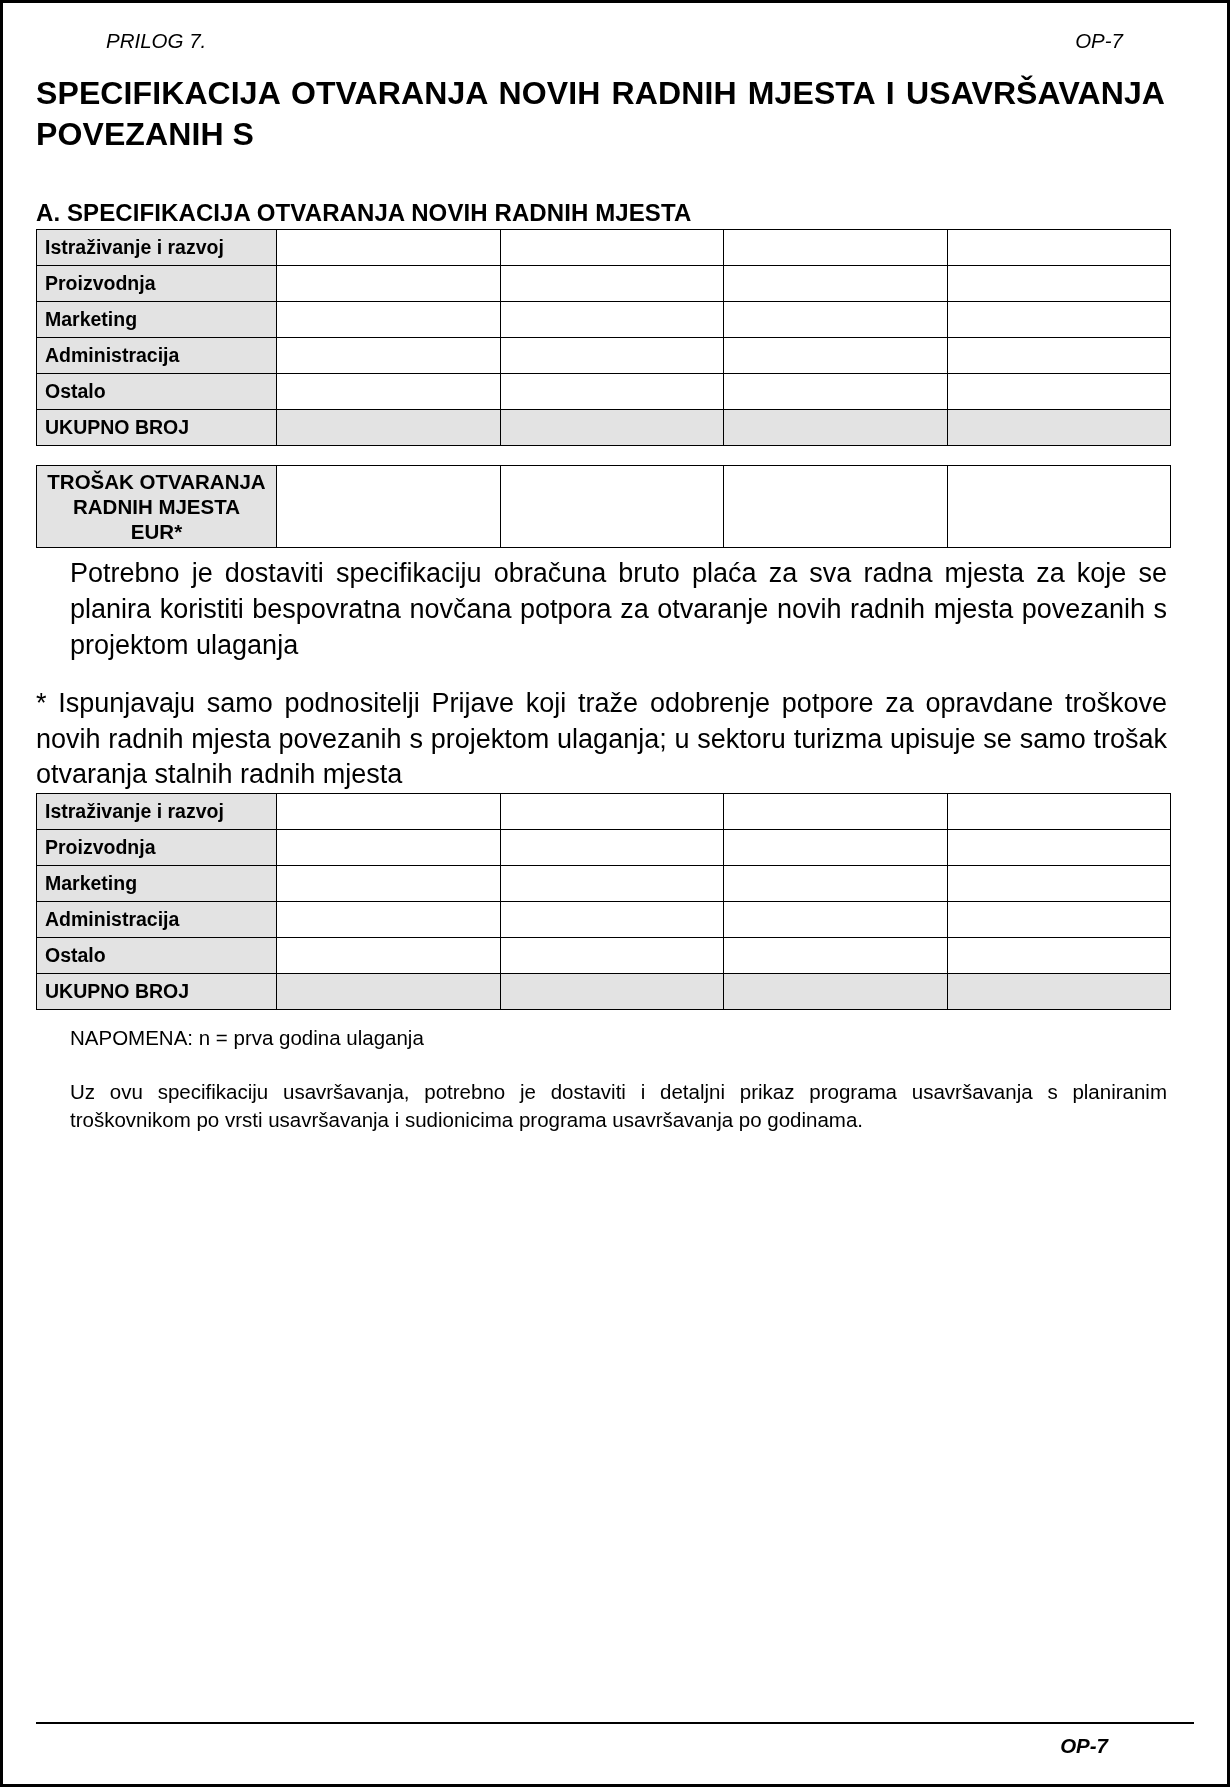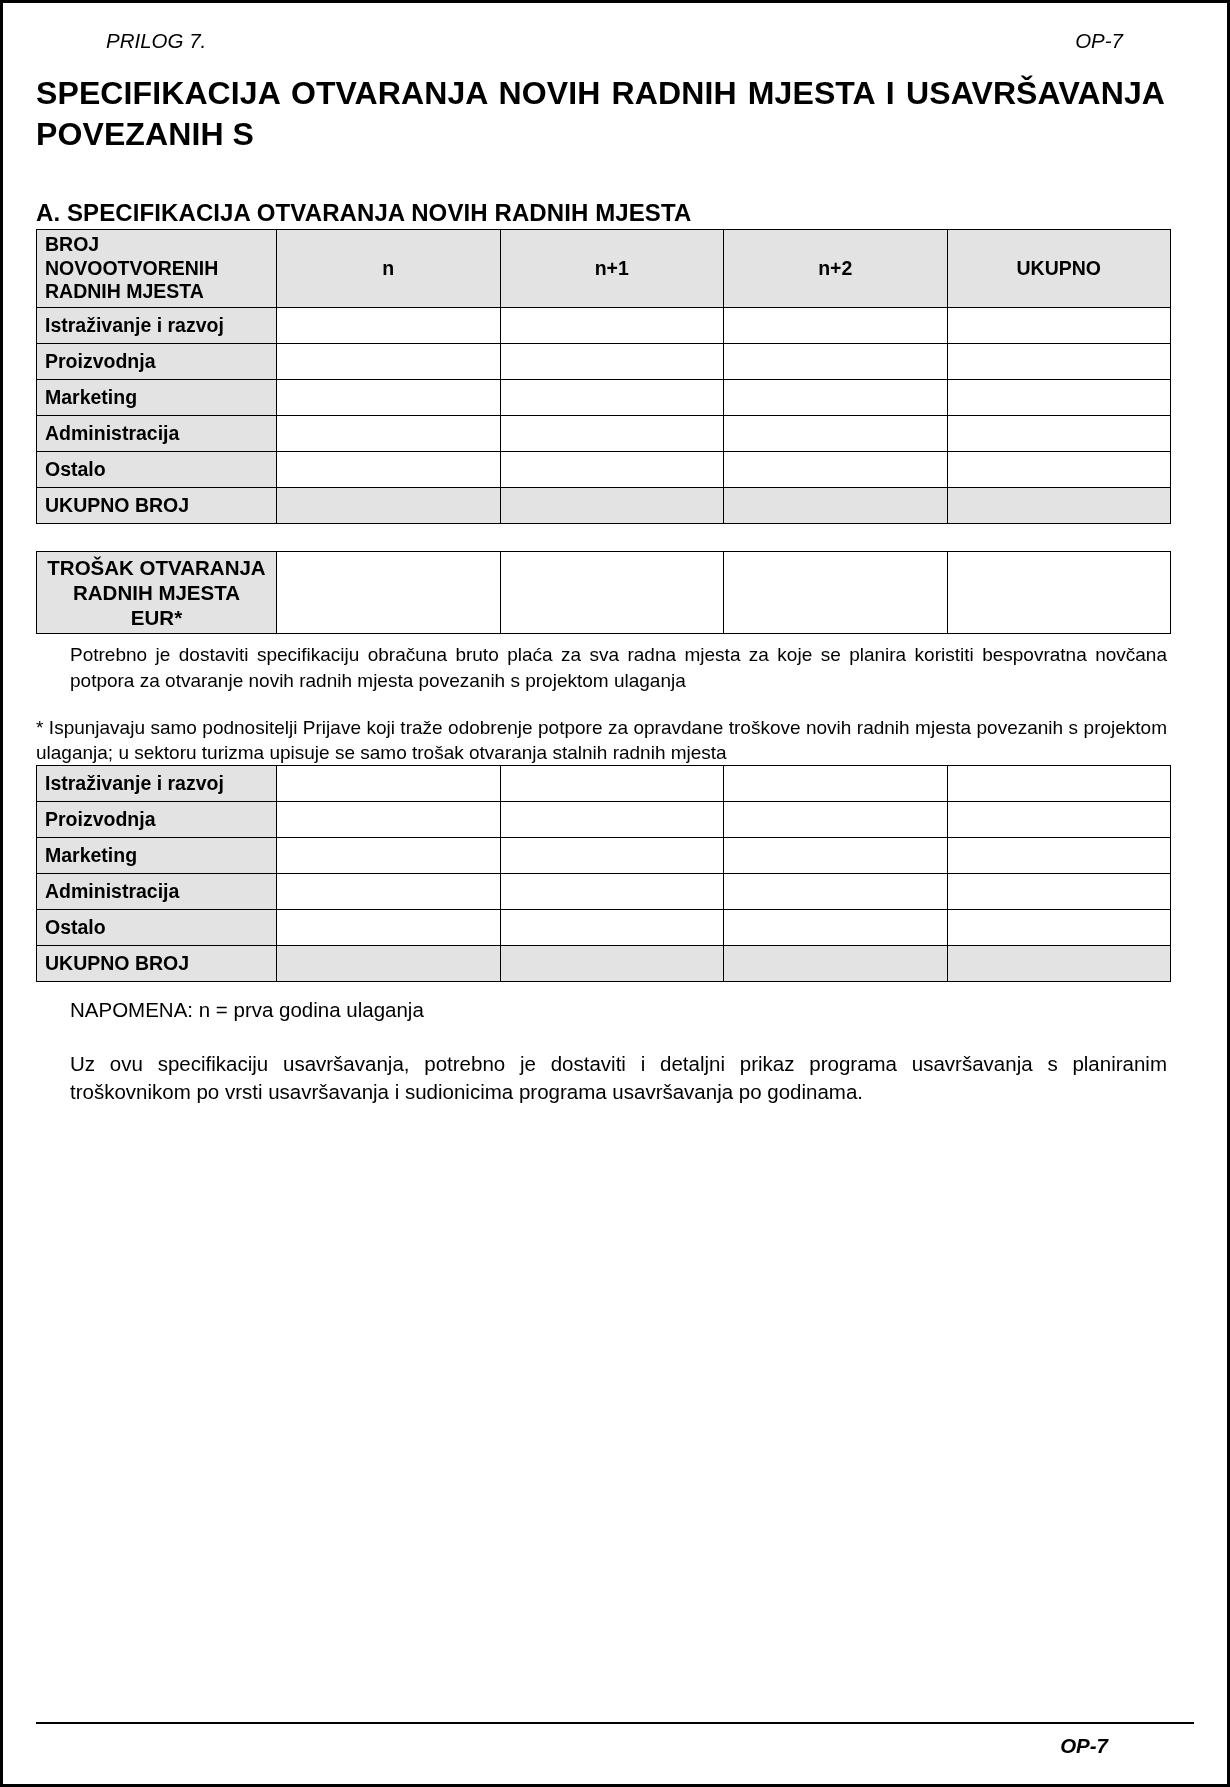--- a/index.html
+++ b/index.html
@@ -77,32 +77,32 @@
   .lbl-tall { line-height: 1.22; }
   .hcell {
     background: #e3e3e3;
     text-align: center;
     font-size: 21px;
   }
   .empty { background: #ffffff; }
   .totalrow td { background: #e3e3e3; height: 52px; }
   .totalrow td.empty-total { background: #e3e3e3; }
 
-  .costtable { margin-top: 27px; }
+  .costtable { margin-top: 19px; }
   .costtable td { height: 102px; vertical-align: middle; }
   .costtable td.lbl {
     text-align: center;
     background: #e3e3e3;
     line-height: 1.22;
     font-size: 20.5px;
   }
   .costtable.small td { height: 76px; }
 
   .para {
-    font-size: 19px;
+    font-size: 27px;
     line-height: 1.33;
     text-align: justify;
     margin-top: 8px;
     padding-left: 34px;
     padding-right: 4px;
   }
   .para.noind { padding-left: 0; }
   .para.mt { margin-top: 22px; }
   .note {
     font-size: 20.5px;
@@ -149,27 +149,20 @@
     </div>
 
     <div class="title">
       <span>SPECIFIKACIJA OTVARANJA NOVIH RADNIH MJESTA I USAVRŠAVANJA POVEZANIH S</span>
     </div>
 
     <div class="section-head">A. SPECIFIKACIJA OTVARANJA NOVIH RADNIH MJESTA</div>
 
     <table class="grid">
       <tbody>
-          <tr>
-        <td class="lbl lbl-tall">BROJ NOVOOTVORENIH RADNIH MJESTA</td>
-        <td class="hcell">n</td>
-        <td class="hcell">n+1</td>
-        <td class="hcell">n+2</td>
-        <td class="hcell">UKUPNO</td>
-      </tr>
       <tr>
         <td class="lbl">Istraživanje i  razvoj</td>
         <td class="empty"></td>
         <td class="empty"></td>
         <td class="empty"></td>
         <td class="empty"></td>
       </tr>
       <tr>
         <td class="lbl">Proizvodnja</td>
         <td class="empty"></td>

